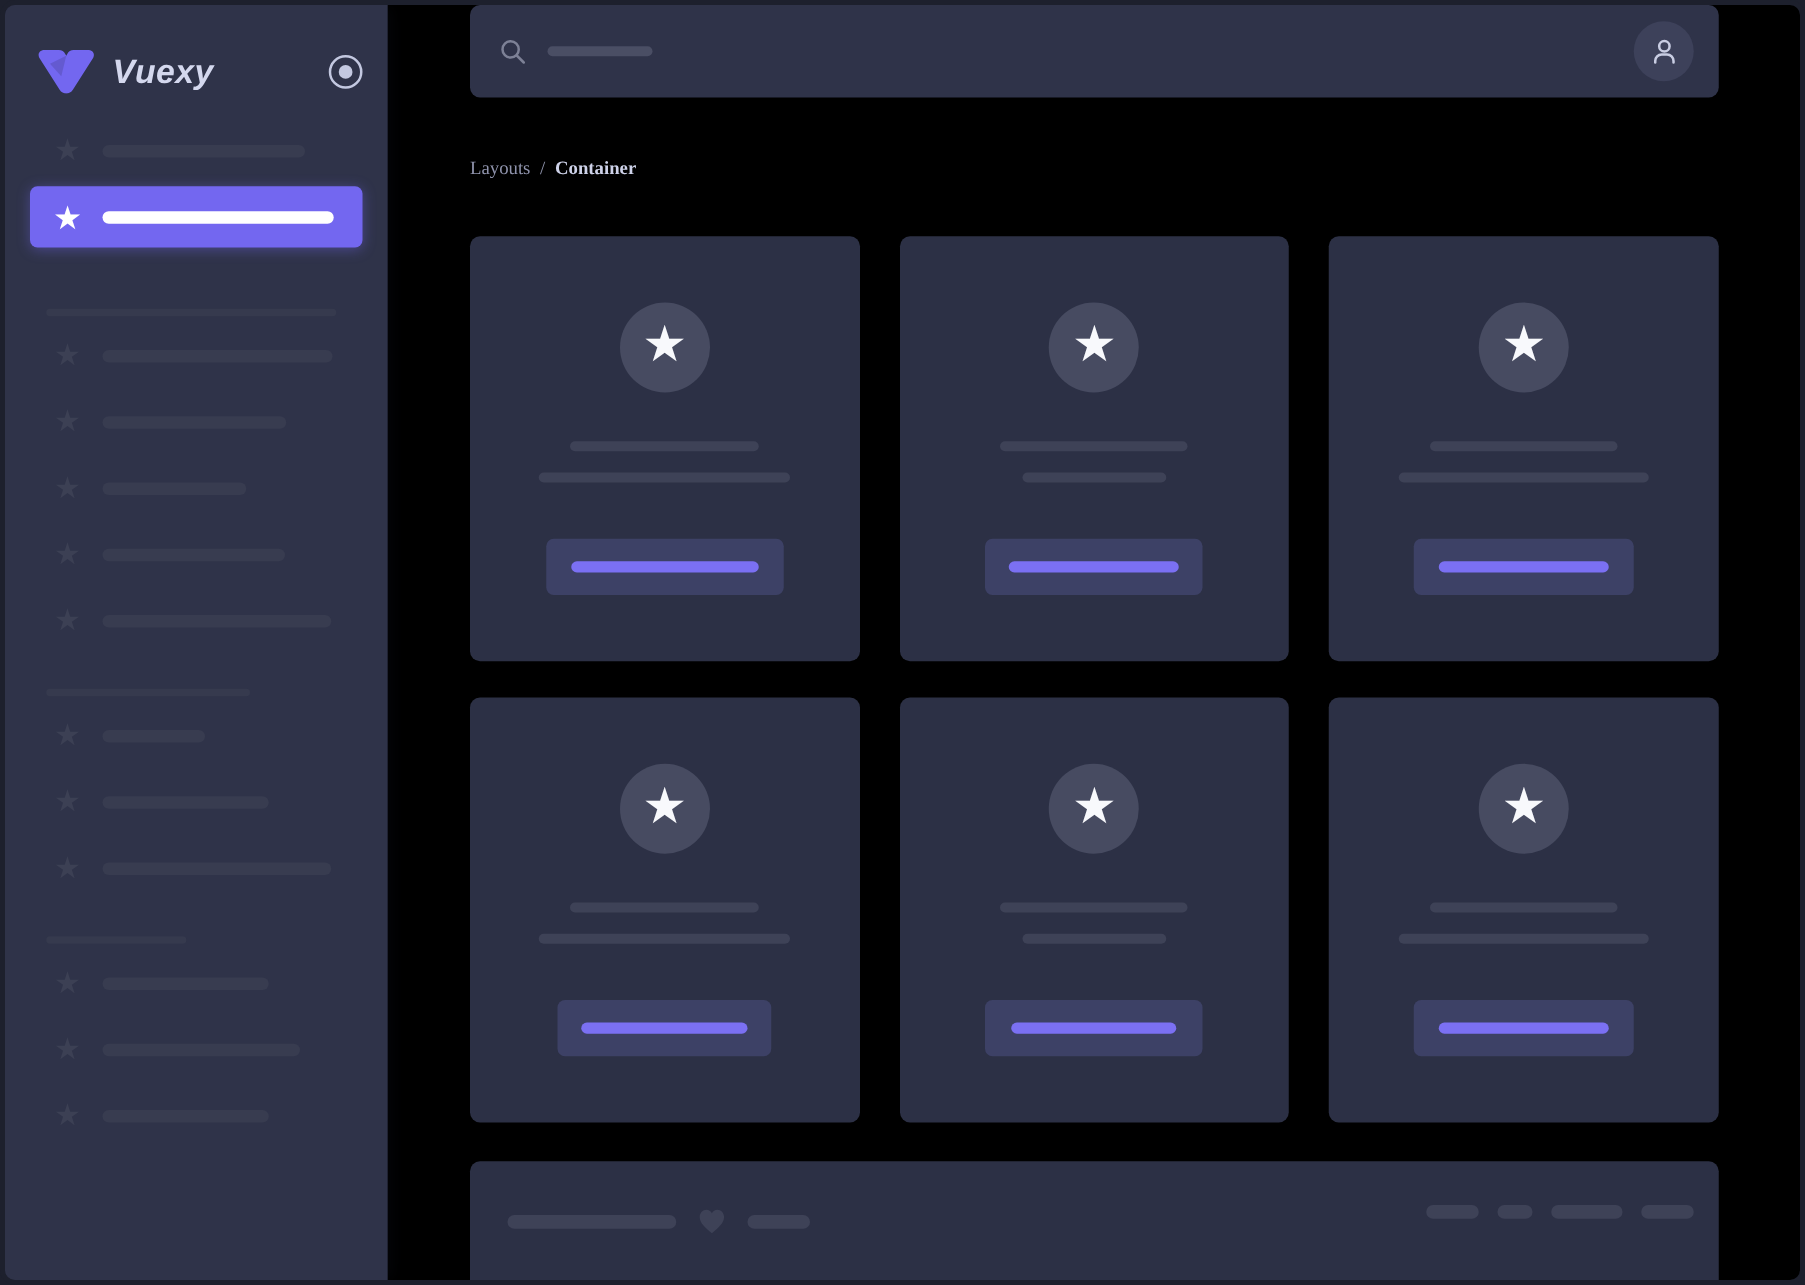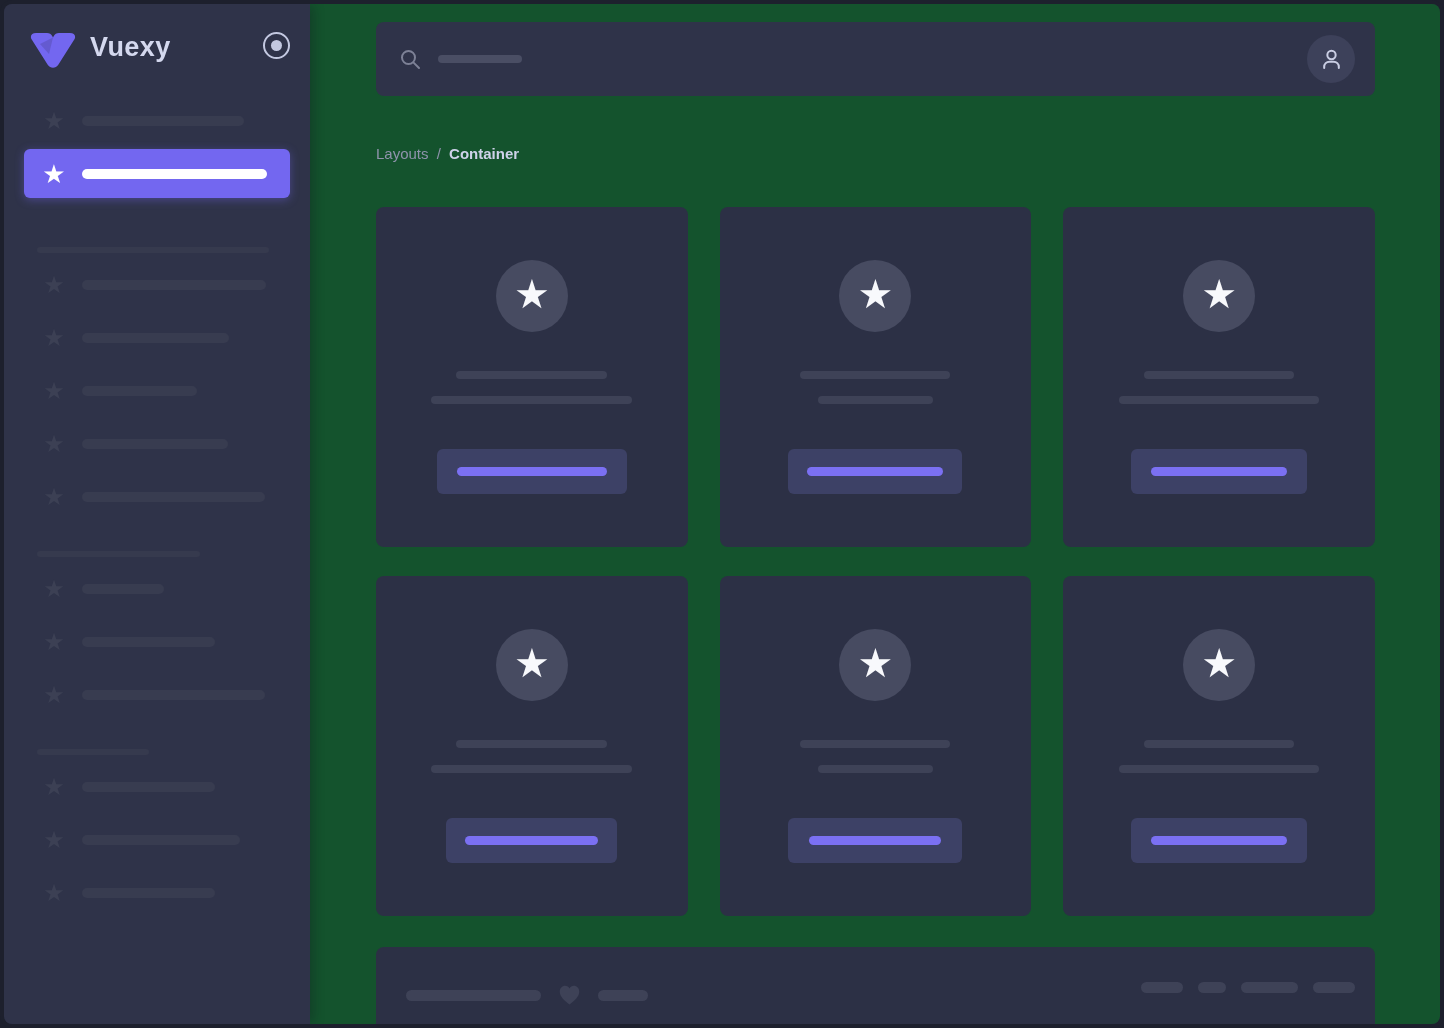--- a/index.html
+++ b/index.html
@@ -18,21 +18,21 @@
     background:#25293c;
   }
 
   
   .sidebar {
     width:306px; flex-shrink:0;
     background:#2f3349;
     box-shadow:6px 0 10px -2px rgba(15,18,30,.28);
     position:relative; z-index:2;
   }
-  .brand-row { display:flex; padding:28px 20px 0 26px; height:78px; }
+  .brand-row { display:flex; align-items:center; padding:28px 20px 0 26px; height:78px;font-style:italic; }
   .brand-logo { width:46px; height:36px; flex-shrink:0; }
   .brand-name { font-size:27px; font-weight:bold; color:#d4d8ee; margin-left:14px; letter-spacing:.4px; }
   .pin { margin-left:auto; width:27px; height:27px; border:2px solid #c3c8e0; border-radius:50%;
          display:flex; align-items:center; justify-content:center; cursor:pointer; }
   .pin-dot { width:11px; height:11px; border-radius:50%; background:#c3c8e0; }
 
   .nav { padding-top:22px; }
   .nav-item { height:34px; display:flex; align-items:center; padding-left:36px; margin-bottom:19px; cursor:pointer; }
   .nav-star { color:#3c4054; font-size:24px; width:28px; text-align:center; line-height:1; }
   .nav-bar { height:10px; border-radius:5px; background:#383c50; margin-left:14px; }
@@ -41,21 +41,21 @@
     margin:0 20px; height:49px; padding-left:16px;
     background:#7367f0; border-radius:6px;
     box-shadow:0 2px 10px rgba(115,103,240,.4);
   }
   .nav-item.active .nav-star { color:#ffffff; font-size:26px; }
   .nav-item.active .nav-bar { background:#ffffff; }
   .nav-sections { padding-top:12px; }
   .nav-header { height:6px; border-radius:3px; background:#363a4e; margin:37px 0 15px 33px; }
 
   
-  .main { flex:1; padding:18px 65px 0 66px; overflow:hidden; background:#14532d; }
+  .main { flex:1; padding:0 65px 0 66px; overflow:hidden; background:#000000;font-family:Liberation Serif, serif; }
 
   .searchbar {
     height:74px; background:#2f3349; border-radius:8px;
     display:flex; align-items:center; padding:0 20px 0 22px; cursor:text;
   }
   .search-svg { width:24px; height:24px; flex-shrink:0; }
   .search-ph { height:8px; border-radius:4px; background:#4a4e64; margin-left:16px; }
   .avatar { margin-left:auto; width:48px; height:48px; border-radius:50%; background:#3d415a;
             display:flex; align-items:center; justify-content:center; cursor:pointer; }
   .person-svg { width:27px; height:27px; }

